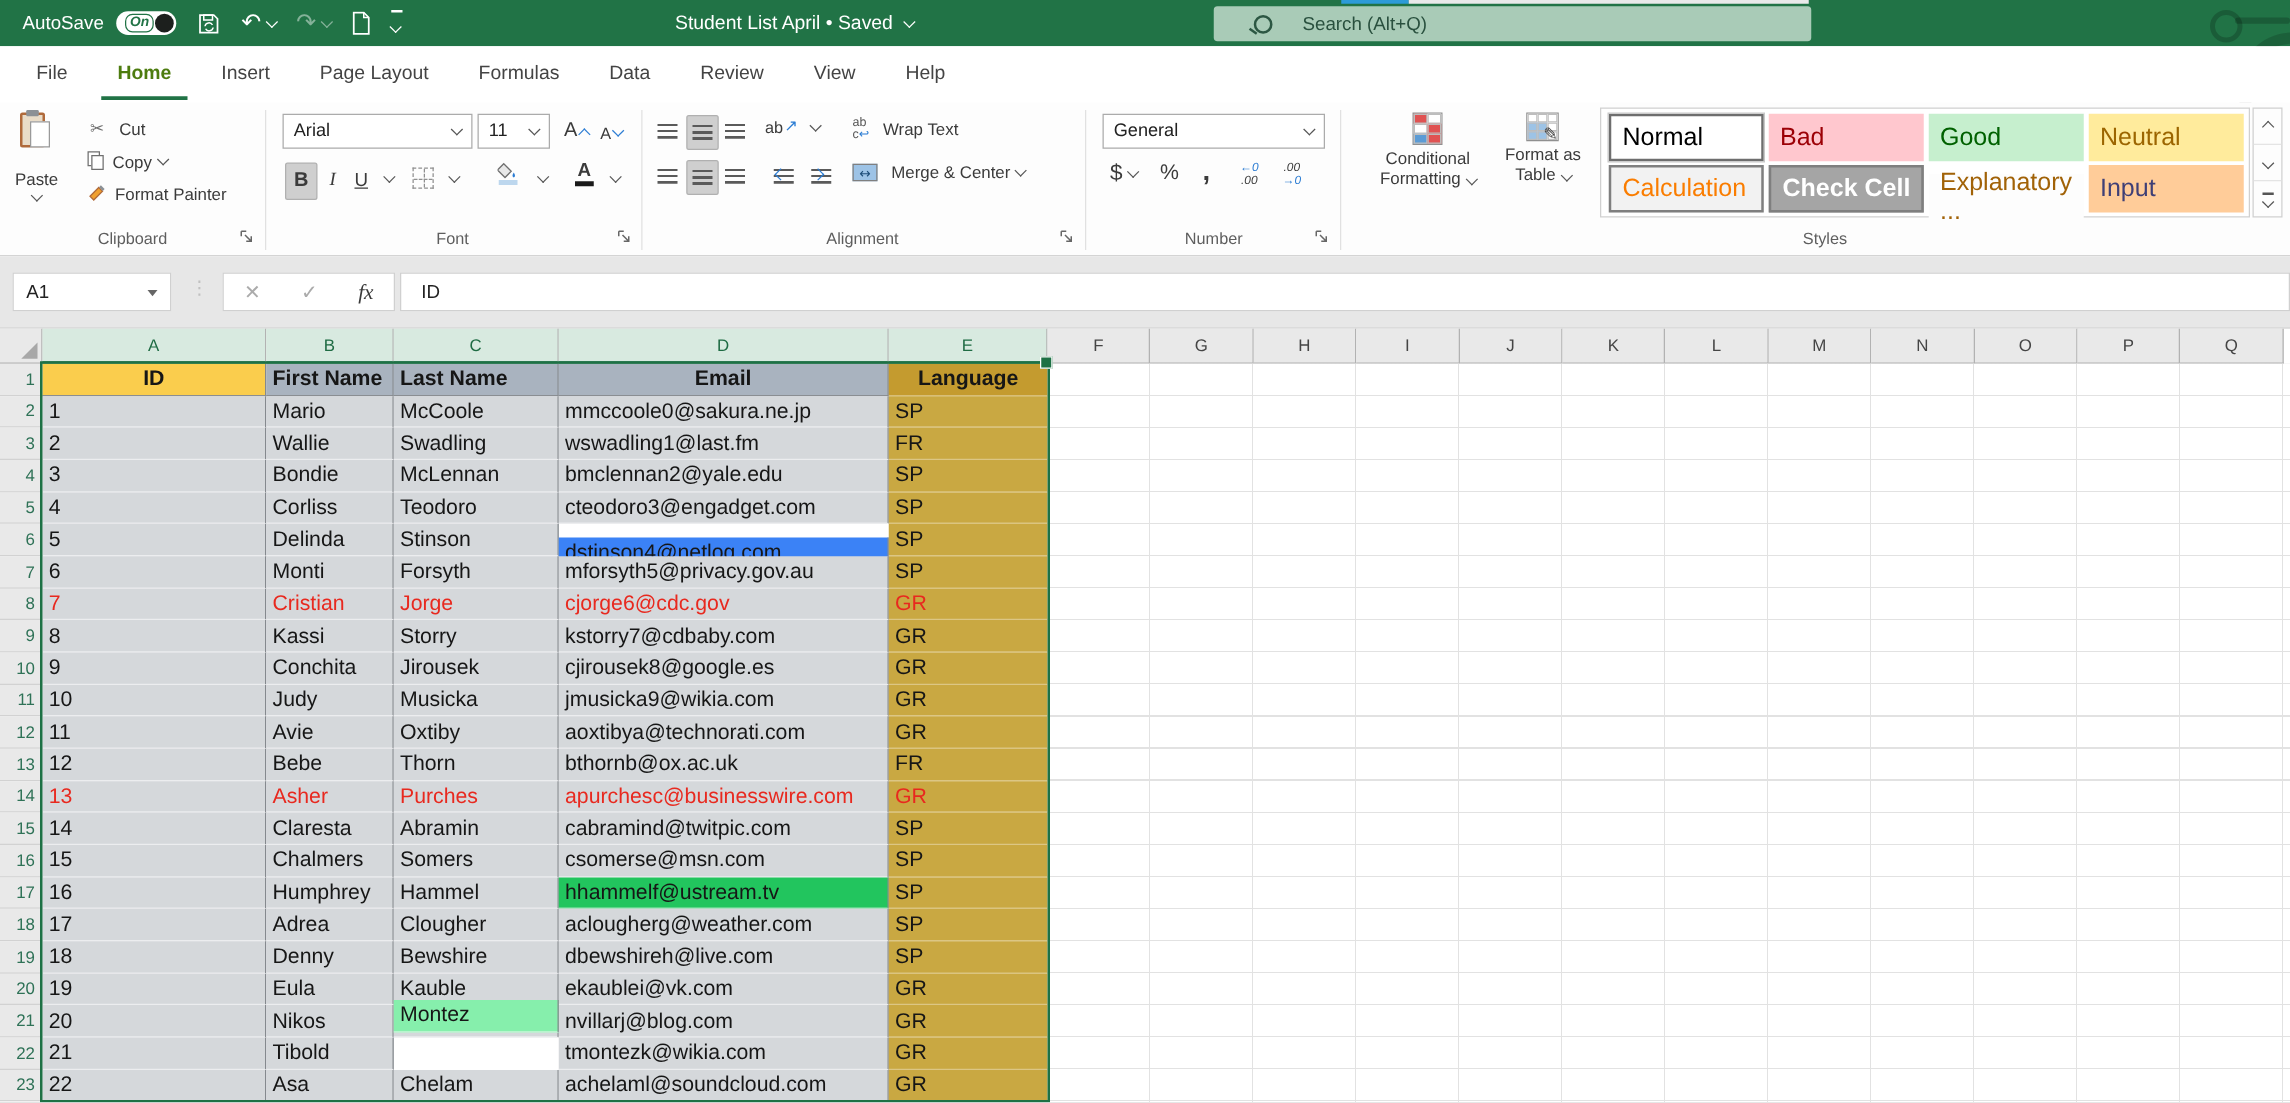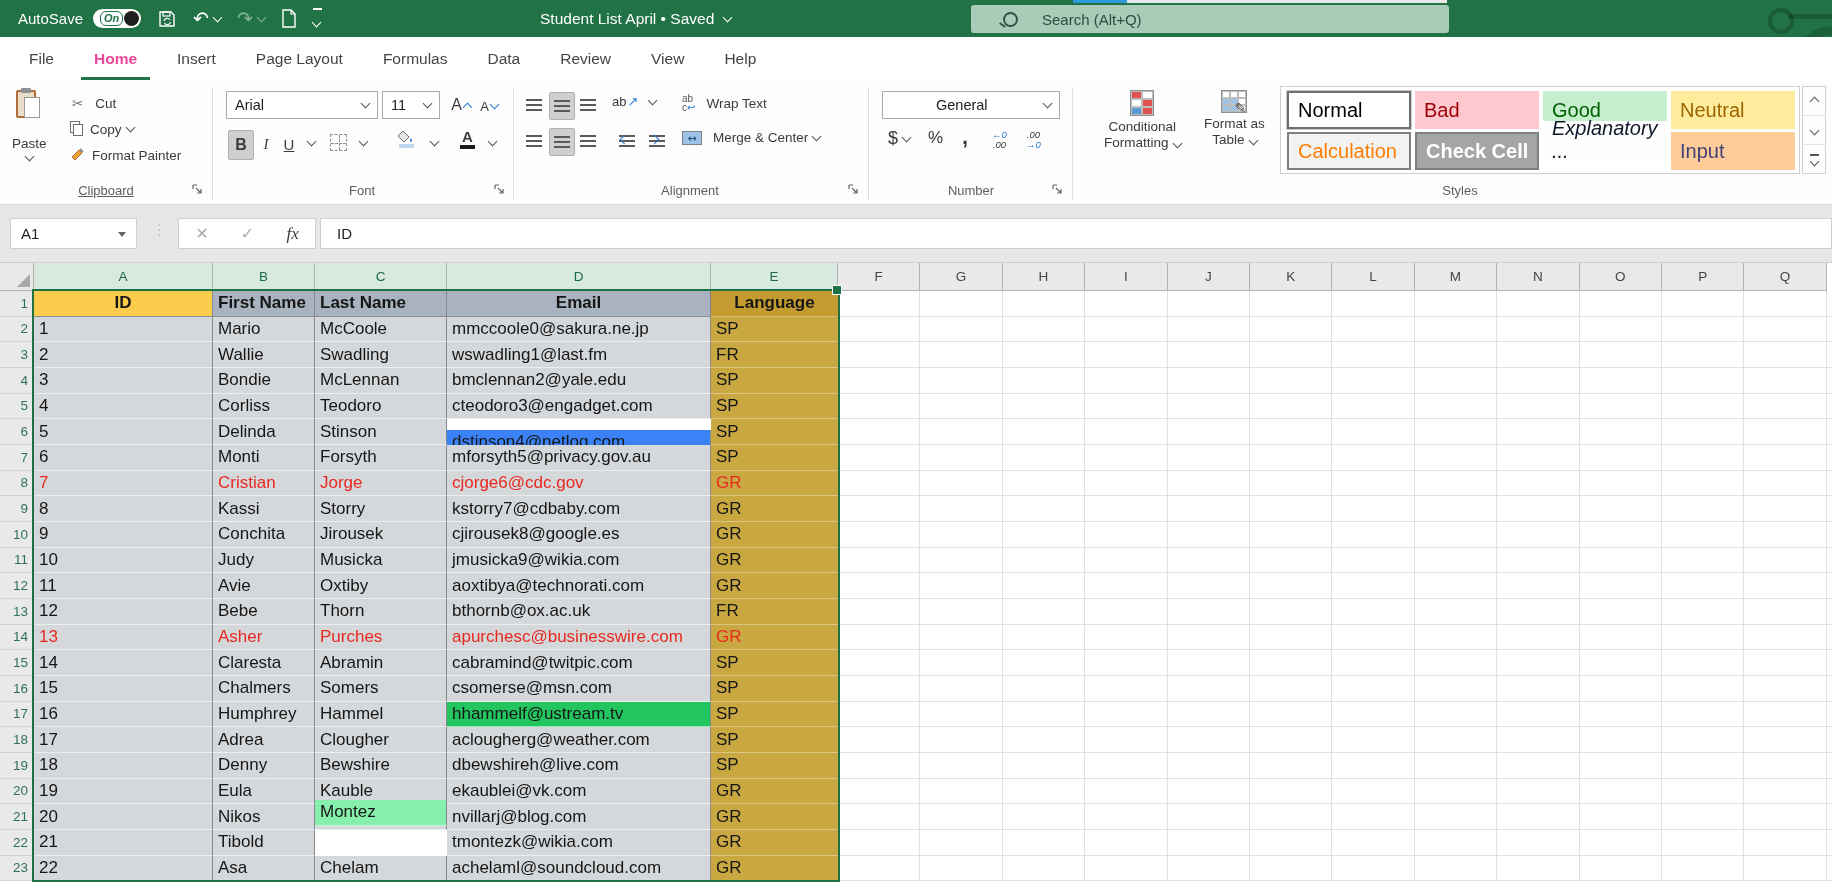--- a/index.html
+++ b/index.html
@@ -28,21 +28,21 @@
   .searchbox span{margin-left:24px;font-size:15px;color:#29503e;}
   .topstrip-blue{position:absolute;left:1073px;top:0;width:54px;height:3px;background:#2d9bd8;}
   .topstrip-gray{position:absolute;left:1127px;top:0;width:320px;height:3px;background:#e9e9e9;}
   .deco-ring{position:absolute;left:1768px;top:8px;width:18px;height:18px;border:4px solid rgba(0,0,0,.20);border-radius:50%;}
   .deco-line{position:absolute;left:1788px;top:14px;width:44px;height:5px;background:rgba(0,0,0,.20);border-radius:3px;}
   .deco-big{position:absolute;left:1790px;top:26px;width:70px;height:70px;border:9px solid rgba(0,0,0,.16);border-radius:50%;}
 
   
   .tabsrow{position:absolute;left:0;top:37px;width:1832px;height:45px;background:#fff;display:flex;align-items:center;padding-left:16px;box-sizing:border-box;}
   .tab{font-size:15.5px;color:#444;margin-right:14px;padding:11px 13px 9px 13px;cursor:pointer;border-bottom:3px solid transparent;}
-  .tab.active{color:#ec4899;font-weight:bold;border-bottom:3px solid #217346;}
+  .tab.active{color:#4d7c0f;font-weight:bold;border-bottom:3px solid #217346;}
 
   
   .ribbon{position:absolute;left:0;top:82px;width:1832px;height:123px;background:#fdfdfd;border-bottom:1px solid #d4d4d4;box-sizing:border-box;font-size:13.5px;color:#3b3b3b;}
   .gsep{position:absolute;top:6px;width:1px;height:112px;background:#e1e1e1;}
   .glabel{position:absolute;top:101px;font-size:13px;color:#5e5e5e;text-align:center;transform:translateX(-50%);}
   .launcher{position:absolute;top:102px;width:13px;height:13px;cursor:pointer;}
   .launcher svg{display:block;}
   .rbtn{position:absolute;display:flex;align-items:center;cursor:pointer;white-space:nowrap;color:#3b3b3b;}
   .rbtn .glyph{margin-right:6px;}
   .combo{position:absolute;background:#fff;border:1px solid #ababab;display:flex;align-items:center;font-size:14.5px;color:#222;cursor:pointer;box-sizing:border-box;}
@@ -202,21 +202,21 @@
       <span style="margin-left:6px;">Copy</span>
       <b class="cv" style="color:#555;"></b>
     </div>
     <div class="rbtn" style="left:70px;top:65px;">
       <svg width="16" height="16" viewBox="0 0 16 16">
           <path d="M2 10 l7 -7 3 3 -7 7 z" fill="#f0a030" stroke="#b06a3b"></path>
           <path d="M10 2 l3 3" stroke="#8c9196" stroke-width="2"></path>
         </svg>
       <span style="margin-left:6px;">Format Painter</span>
     </div>
-    <div class="glabel" style="left:106px;text-decoration:underline;">Clipboard</div>
+    <div class="glabel" style="left:106px;">Clipboard</div>
     <div class="launcher" style="left:192px;">
       <svg width="12" height="12" viewBox="0 0 12 12">
           <path d="M1 1 h4 M1 1 v4 M4 4 l5 5 M9 5 v4 h-4" fill="none" stroke="#666" stroke-width="1.2"></path>
         </svg>
     </div>
 
     <div class="combo" style="left:226px;top:9px;width:152px;height:28px;">
       <span>Arial</span>
         <b class="cv"></b>
     </div>
@@ -307,21 +307,21 @@
       <span style="margin-left:5px;">Merge &amp; Center</span>
       <b class="cv" style="color:#555;"></b>
     </div>
     <div class="glabel" style="left:690px;">Alignment</div>
     <div class="launcher" style="left:848px;">
       <svg width="12" height="12" viewBox="0 0 12 12">
           <path d="M1 1 h4 M1 1 v4 M4 4 l5 5 M9 5 v4 h-4" fill="none" stroke="#666" stroke-width="1.2"></path>
         </svg>
     </div>
 
-    <div class="combo" style="left:882px;top:9px;width:178px;height:28px;padding-left:45px;">
+    <div class="combo" style="left:882px;top:9px;width:178px;height:28px;">
       <span>General</span>
         <b class="cv"></b>
     </div>
     <div class="rbtn" style="left:888px;top:46px;font-size:18px;">
         <span>$</span>
         <b class="cv" style="color:#555;"></b>
       </div>
     <div class="rbtn" style="left:928px;top:46px;font-size:17px;">
         <span>%</span>
       </div>
@@ -377,21 +377,21 @@
         <span id="fat-line1">Format as</span><br><span id="fat-line2">Table</span><b class="cv" style="color:#555;margin-top:0;"></b>
       </span>
     </div>
     <div class="gallery" id="gallery">
         <div class="gcell" style="left: 6px; top: 4px; background: rgb(255, 255, 255); color: rgb(0, 0, 0); border: 2px solid rgb(110, 110, 110); outline: rgb(200, 200, 200) solid 1px;">Normal</div>
         <div class="gcell" style="left: 134px; top: 4px; background: rgb(255, 199, 206); color: rgb(156, 0, 6);">Bad</div>
         <div class="gcell" style="left: 262px; top: 4px; background: rgb(198, 239, 206); color: rgb(0, 97, 0);">Good</div>
         <div class="gcell" style="left: 390px; top: 4px; background: rgb(255, 235, 156); color: rgb(156, 101, 0);">Neutral</div>
         <div class="gcell" style="left: 6px; top: 45px; background: rgb(242, 242, 242); color: rgb(250, 125, 0); border: 2px solid rgb(127, 127, 127);">Calculation</div>
         <div class="gcell" style="left: 134px; top: 45px; background: rgb(165, 165, 165); color: rgb(255, 255, 255); border: 2px solid rgb(127, 127, 127); font-weight: bold;">Check Cell</div>
-        <div class="gcell" style="left: 262px; top: 34px; background: rgb(253, 253, 253); color: #0f172a; font-style: italic;">Explanatory ...</div>
+        <div class="gcell" style="left: 262px; top: 52px; background: rgb(253, 253, 253); color: #a16207; ">Explanatory ...</div>
         <div class="gcell" style="left: 390px; top: 45px; background: rgb(255, 204, 153); color: rgb(63, 63, 118);">Input</div>
       </div>
     <div class="gscroll">
       <div>
           <b class="cv" style="transform:rotate(-135deg);"></b>
         </div>
       <div>
           <b class="cv"></b>
         </div>
       <div style="flex-direction:column;border-bottom:none;">

